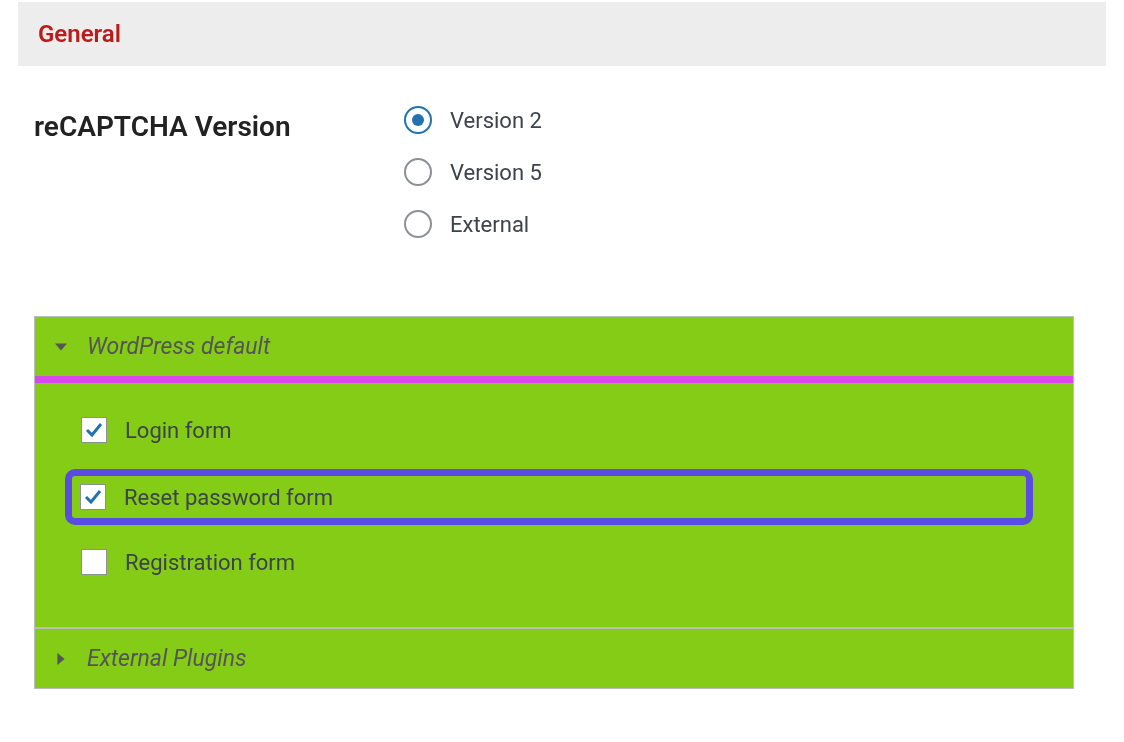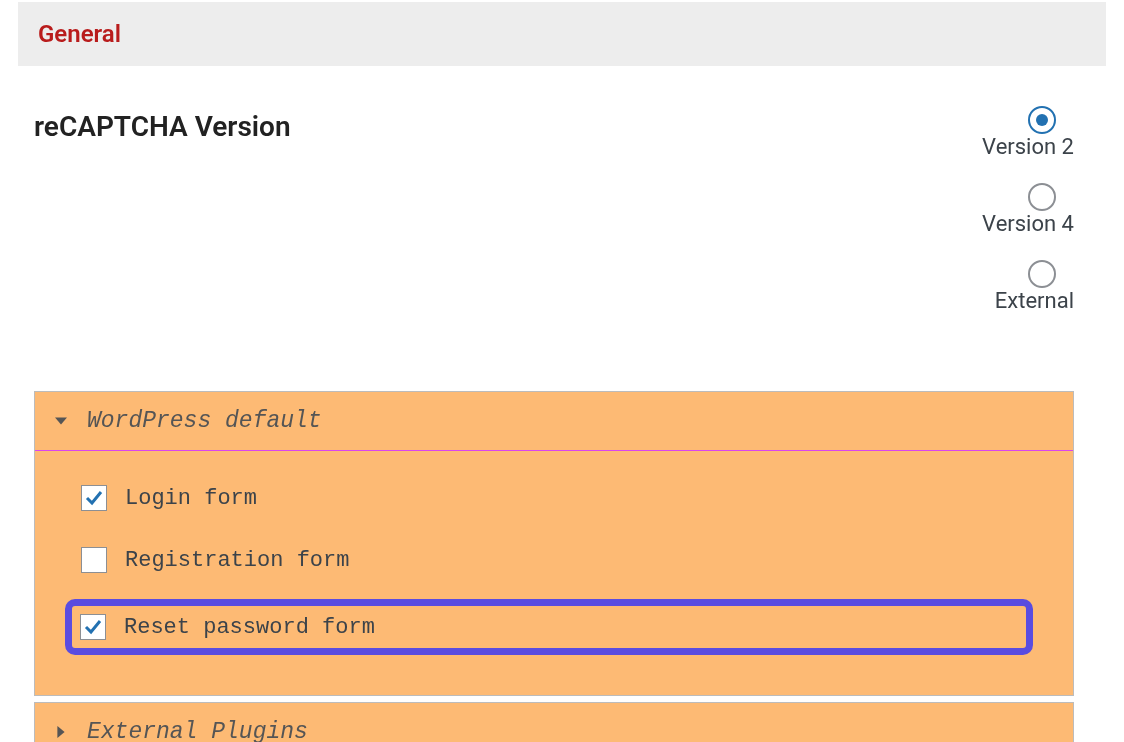--- a/index.html
+++ b/index.html
@@ -35,23 +35,22 @@
     padding-top: 4px;
   }
   .form-control-col {
     flex: 1;
     padding-right: 50px;
   }
 
   
   .radio-item {
     display: flex;
-    align-items: flex-end;
+    align-items: center;
     margin-bottom: 24px;
-    flex-direction: column;
   }
   .radio-outer {
     width: 28px;
     height: 28px;
     border: 2px solid #8c8f94;
     border-radius: 50%;
     margin-right: 18px;
     display: flex;
     align-items: center;
     justify-content: center;
@@ -69,41 +68,39 @@
   }
   .radio-outer.selected .radio-dot { display: block; }
   .radio-label {
     font-size: 22px;
     color: #3c434a;
   }
 
   
   .accordion {
     border: 1px solid #bcbcbc;
-    background: #fdba74;
-    margin-bottom: 6px;
-    font-family: Liberation Mono, monospace;
+    background: #84cc16;
   }
   .accordion-header {
     display: flex;
     align-items: center;
     padding: 16px 20px;
     cursor: pointer;
   }
   .accordion-header .arrow {
     margin-right: 20px;
     display: inline-flex;
   }
   .accordion-title {
     font-style: italic;
     font-size: 23px;
     color: #555;
   }
   .accordion-body {
-    border-top: 1px solid #d946ef;
+    border-top: 7px solid #d946ef;
     padding: 28px 40px 22px 40px;
     text-align: right;
   }
 
   
   .check-item {
     display: flex;
     align-items: center;
     margin-bottom: 24px;
     padding: 6px 10px 6px 6px;
@@ -150,21 +147,21 @@
 
     <div class="radio-item">
       <span class="radio-outer selected">
           <span class="radio-dot"></span>
         </span>
       <span class="radio-label">Version 2</span>
     </div>
 
     <div class="radio-item">
       <span class="radio-outer"></span>
-      <span class="radio-label">Version 4</span>
+      <span class="radio-label">Version 5</span>
     </div>
 
     <div class="radio-item">
       <span class="radio-outer"></span>
       <span class="radio-label">External</span>
     </div>
 
   </div>
 </div>
 
@@ -184,34 +181,34 @@
 
         <div class="check-item">
           <span class="checkbox checked">
             <svg class="check-mark" width="20" height="20" viewBox="0 0 20 20">
                 <polyline points="3,10 8,15 17,4" fill="none" stroke="#2271b1" stroke-width="3"></polyline>
               </svg>
           </span>
           <span class="check-label">Login form</span>
         </div>
 
-        <div class="check-item">
-          <span class="checkbox">
-            
-          </span>
-          <span class="check-label">Registration form</span>
-        </div>
-
         <div class="check-item highlight">
           <span class="checkbox checked">
             <svg class="check-mark" width="20" height="20" viewBox="0 0 20 20">
                 <polyline points="3,10 8,15 17,4" fill="none" stroke="#2271b1" stroke-width="3"></polyline>
               </svg>
           </span>
           <span class="check-label">Reset password form</span>
+        </div>
+
+        <div class="check-item">
+          <span class="checkbox">
+            
+          </span>
+          <span class="check-label">Registration form</span>
         </div>
 
 
       </div>
     </div>
 
     <div class="accordion">
       <div class="accordion-header">
         <span class="arrow">
           <svg width="12" height="12" viewBox="0 0 10 10">

